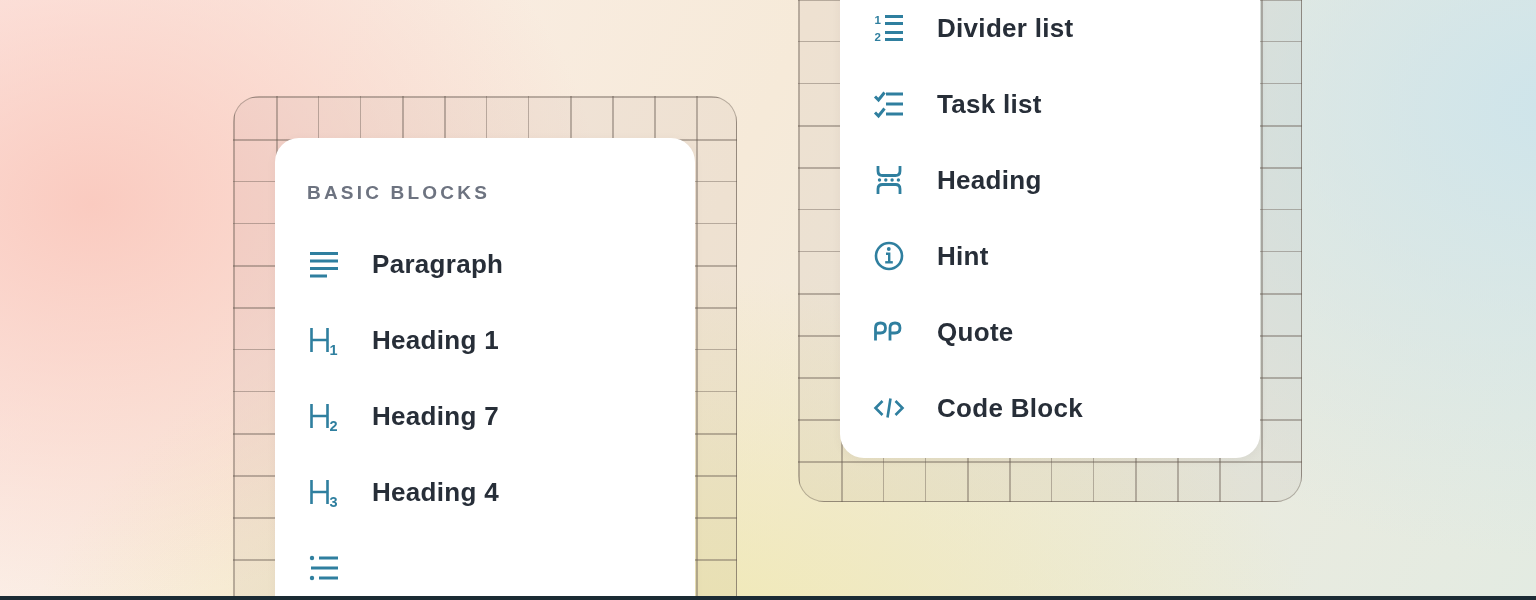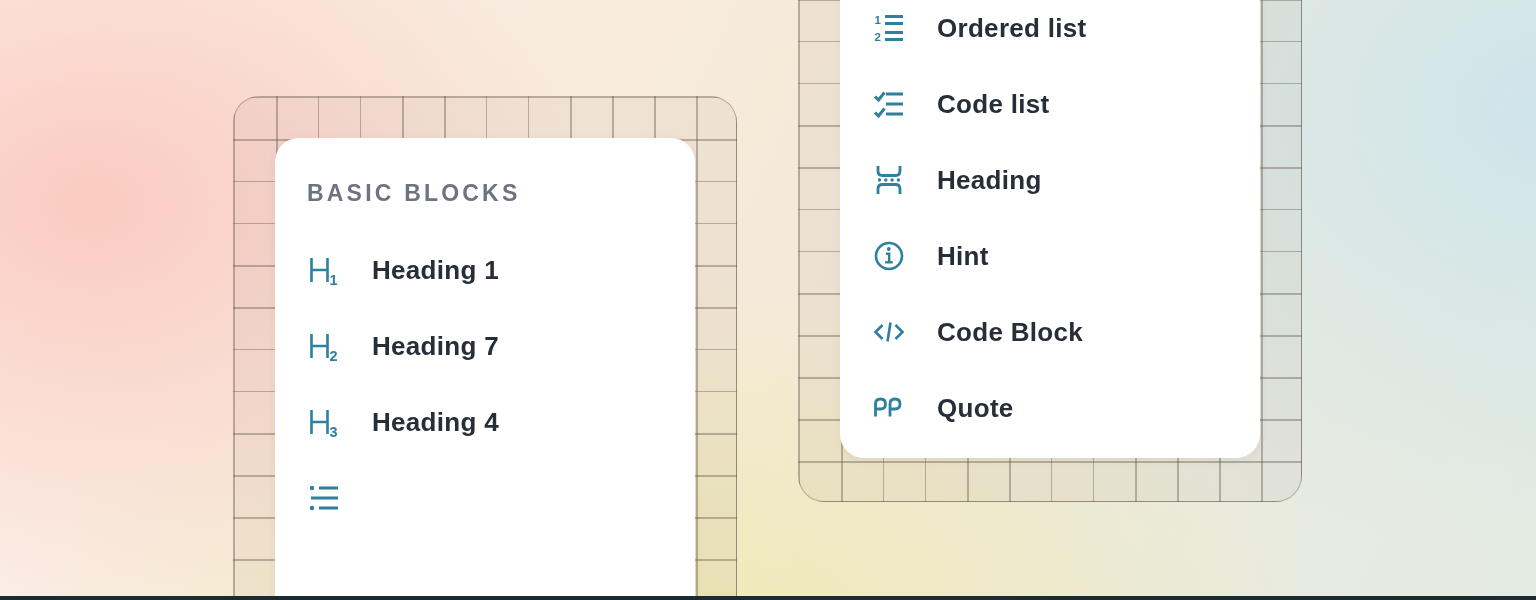--- a/index.html
+++ b/index.html
@@ -27,22 +27,22 @@
   #grid-left{left:233px;top:96px;height:546px;}
   #grid-right{left:798px;top:-44px;height:546px;}
   .card{
     position:absolute;width:420px;background:var(--card-bg);
     border-radius:24px;box-sizing:border-box;
     box-shadow:0 2px 10px rgba(90,70,60,0.06);
   }
   #card-left{left:275px;top:138px;height:560px;padding:40px 18px 0 32px;}
   #card-right{left:840px;top:-48px;height:506px;padding:38px 18px 0 32px;}
   .card-header{
-    font-size:23px;line-height:30px;font-weight:700;
-    letter-spacing:3.2px;color:var(--header);margin-bottom:24px;
+    font-size:19px;line-height:30px;font-weight:700;
+    letter-spacing:3.2px;color:var(--header);margin-bottom:18px;
   }
   .menu-item{height:76px;display:flex;align-items:center;cursor:pointer;}
   .icon{
     width:34px;height:34px;margin-right:31px;flex:0 0 34px;
     display:flex;align-items:center;justify-content:center;color:var(--accent);
   }
   .icon svg{display:block;}
   .menu-label{
     font-size:26px;font-weight:600;color:var(--label);letter-spacing:0.3px;line-height:1;
   }
@@ -52,20 +52,28 @@
 </style>
 </head>
 <body>
 
 <div class="grid-panel" id="grid-left"></div>
 <div class="grid-panel" id="grid-right"></div>
 
 <div class="card" id="card-left">
   <div class="card-header">BASIC BLOCKS</div>
   <div class="menu-list">
+      <div class="menu-item">
+        <span class="icon">
+          <svg width="32" height="32" viewBox="0 0 32 32" fill="none" stroke="currentColor" stroke-width="3.2">
+   <path d="M2 5.5 H30 M2 13 H30 M2 20.5 H30 M2 28 H19"></path>
+          </svg>
+        </span>
+        <span class="menu-label">Paragraph</span>
+      </div>
       <div class="menu-item">
         <span class="icon">
           <svg width="32" height="32" viewBox="0 0 32 32" fill="none" stroke="currentColor">
 <path d="M3.5 4 V28 M3.5 16 H19.5 M19.5 4 V28" stroke-width="2.6"></path>
 <text x="21.5" y="30.5" font-size="14.5" font-weight="bold" fill="currentColor" stroke="none" font-family="inherit">1</text>
           </svg>
         </span>
         <span class="menu-label">Heading 1</span>
       </div>
       <div class="menu-item">
@@ -101,31 +109,31 @@
 <div class="card" id="card-right">
   <div class="menu-list">
       <div class="menu-item">
         <span class="icon">
           <svg width="32" height="32" viewBox="0 0 32 32" fill="none" stroke="currentColor" stroke-width="3">
    <path d="M12 4.5 H30 M12 11.5 H30 M12 20.5 H30 M12 27.5 H30"></path>
    <text x="1.5" y="12" font-size="11.5" font-weight="bold" fill="currentColor" stroke="none" font-family="inherit">1</text>
    <text x="1.5" y="28.5" font-size="11.5" font-weight="bold" fill="currentColor" stroke="none" font-family="inherit">2</text>
           </svg>
         </span>
-        <span class="menu-label">Ordered list</span>
+        <span class="menu-label">Divider list</span>
       </div>
       <div class="menu-item">
         <span class="icon">
           <svg width="32" height="32" viewBox="0 0 32 32" fill="none" stroke="currentColor" stroke-width="3">
    <path d="M13 6 H30 M13 16 H30 M13 26 H30"></path>
    <path d="M2 8.5 L5.5 12 L11.5 4.5"></path>
             <path d="M2 24.5 L5.5 28 L11.5 20.5"></path>
           </svg>
         </span>
-        <span class="menu-label">Code list</span>
+        <span class="menu-label">Task list</span>
       </div>
       <div class="menu-item">
         <span class="icon">
           <svg width="32" height="32" viewBox="0 0 32 32" fill="none" stroke="currentColor" stroke-width="2.8">
    <path d="M5 2 V7 Q5 11.5 9.5 11.5 H22.5 Q27 11.5 27 7 V2"></path>
    <path d="M5 30 V25 Q5 20.5 9.5 20.5 H22.5 Q27 20.5 27 25 V30"></path>
    <circle cx="6.5" cy="16" r="1.7" fill="currentColor" stroke="none"></circle>
    <circle cx="12.8" cy="16" r="1.7" fill="currentColor" stroke="none"></circle>
    <circle cx="19.1" cy="16" r="1.7" fill="currentColor" stroke="none"></circle>
    <circle cx="25.4" cy="16" r="1.7" fill="currentColor" stroke="none"></circle>
@@ -139,33 +147,33 @@
    <circle cx="16" cy="16" r="13"></circle>
    <path d="M13 13.8 H16.2 V22" stroke-width="2.4"></path>
    <path d="M12.2 22.3 H19.8" stroke-width="2.4"></path>
    <circle cx="15.8" cy="9" r="1.9" fill="currentColor" stroke="none"></circle>
           </svg>
         </span>
         <span class="menu-label">Hint</span>
       </div>
       <div class="menu-item">
         <span class="icon">
+          <svg width="32" height="32" viewBox="0 0 32 32" fill="none" stroke="currentColor" stroke-width="2.8">
+   <path d="M2.5 24.5 V12 Q2.5 7 7.5 7 Q12.5 7 12.5 12 Q12.5 17 7.5 17 H2.5"></path>
+   <path d="M17 24.5 V12 Q17 7 22 7 Q27 7 27 12 Q27 17 22 17 H17"></path>
+          </svg>
+        </span>
+        <span class="menu-label">Quote</span>
+      </div>
+      <div class="menu-item">
+        <span class="icon">
           <svg width="32" height="32" viewBox="0 0 32 32" fill="none" stroke="currentColor" stroke-width="2.6">
    <path d="M9.5 9 L2.5 16 L9.5 23"></path>
             <path d="M22.5 9 L29.5 16 L22.5 23"></path>
    <path d="M17.5 6.5 L14.5 25.5"></path>
           </svg>
         </span>
         <span class="menu-label">Code Block</span>
       </div>
-      <div class="menu-item">
-        <span class="icon">
-          <svg width="32" height="32" viewBox="0 0 32 32" fill="none" stroke="currentColor" stroke-width="2.8">
-   <path d="M2.5 24.5 V12 Q2.5 7 7.5 7 Q12.5 7 12.5 12 Q12.5 17 7.5 17 H2.5"></path>
-   <path d="M17 24.5 V12 Q17 7 22 7 Q27 7 27 12 Q27 17 22 17 H17"></path>
-          </svg>
-        </span>
-        <span class="menu-label">Quote</span>
-      </div>
     </div>
 </div>
 
 <div id="bottom-edge"></div>
 
 </body></html>

